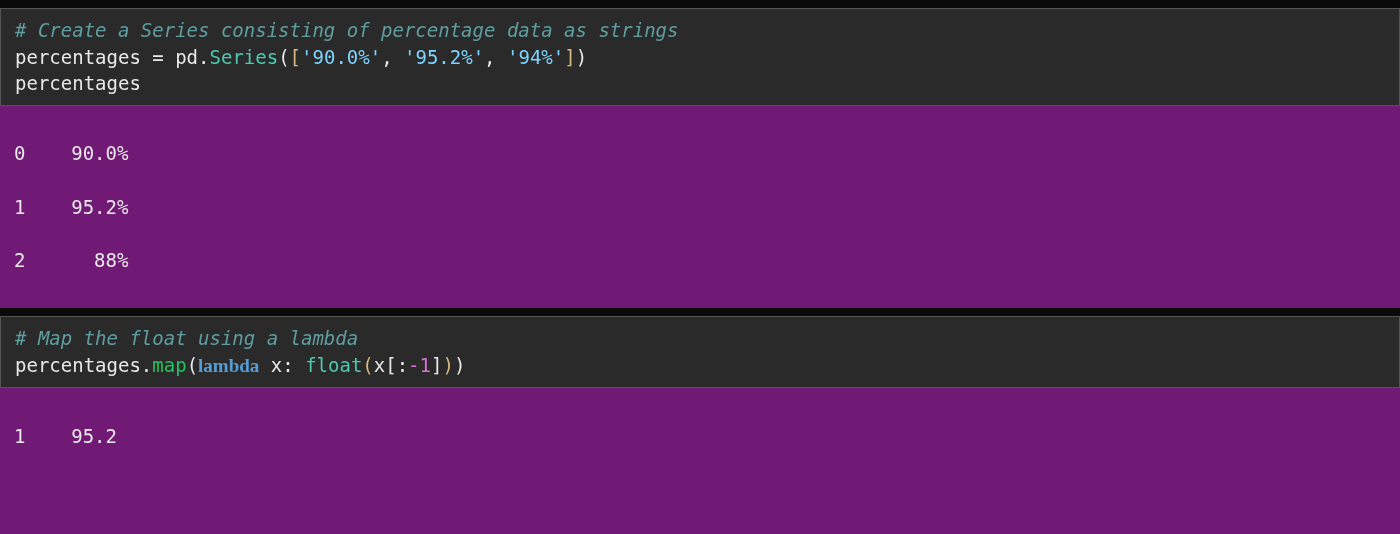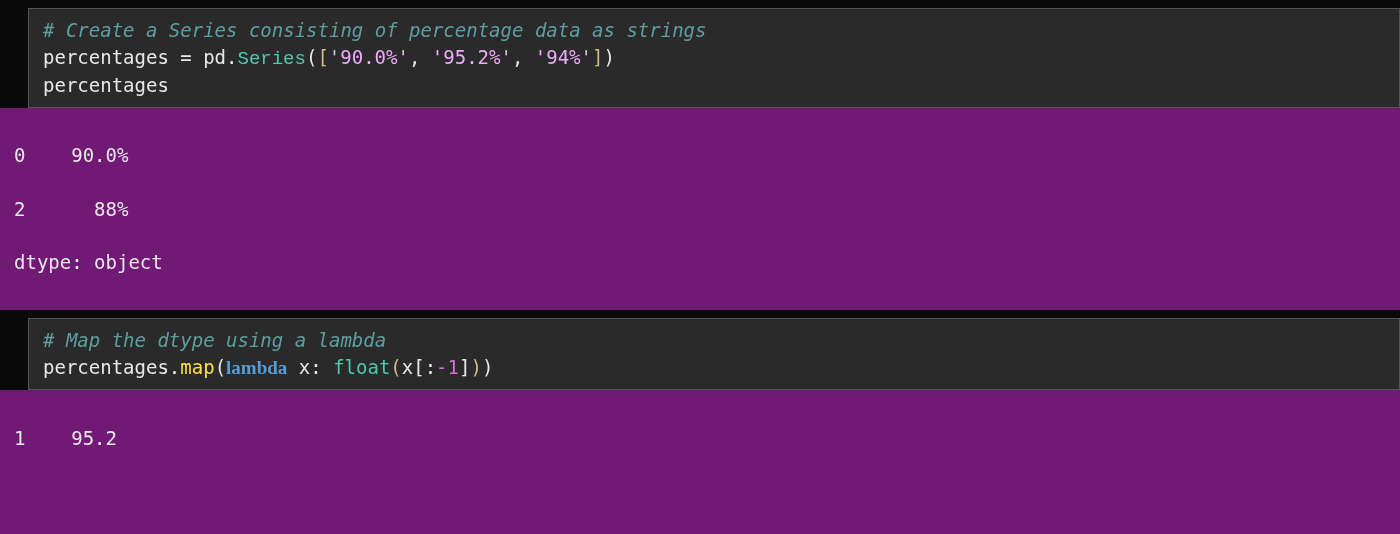--- a/index.html
+++ b/index.html
@@ -10,59 +10,58 @@
       font-size: 19px;
       line-height: 1.4;
       padding: 0;
       width: 1400px;
     }
     .code-cell {
       background: #2a2a2a;
       border: 1px solid #555;
       padding: 8px 14px;
       margin-top: 8px;
-      margin-left: 28px;
     }
     .code-cell:first-child { margin-top: 8px; }
     .output-cell {
       background: #701a75;
       padding: 8px 14px;
       white-space: pre;
     }
     .tok-comment { color: #5f9ea0; font-style: italic; }
     .tok-var { color: #e8e8e8; }
     .tok-op { color: #e8e8e8; }
     .tok-mod { color: #e8e8e8; text-align: right; }
-    .tok-class { color: #4ec9b0; font-family: Liberation Mono, monospace; }
-    .tok-method { color: #fde047; }
+    .tok-class { color: #4ec9b0; }
+    .tok-method { color: #22c55e; }
     .tok-punc-white { color: #e8e8e8; }
     .tok-punc-yellow { color: #d7ba7d; }
-    .tok-string { color: #f0abfc; }
+    .tok-string { color: #7dd3fc; }
     .tok-keyword { color: #569cd6; font-weight: bold; font-family: Liberation Serif, serif; }
     .tok-builtin { color: #4ec9b0; text-align: center; }
     .tok-slice { color: #d670d6; }
     pre { font-family: inherit; }
   </style>
 </head>
 <body>
 
 <div class="code-cell">
 <pre><span class="tok-comment"># Create a Series consisting of percentage data as strings</span></pre>
 <pre><span class="tok-var">percentages</span><span class="tok-op"> = </span><span class="tok-mod">pd</span><span class="tok-op">.</span><span class="tok-class">Series</span><span class="tok-punc-white">(</span><span class="tok-punc-yellow">[</span><span class="tok-string">'90.0%'</span><span class="tok-op">, </span><span class="tok-string">'95.2%'</span><span class="tok-op">, </span><span class="tok-string">'94%'</span><span class="tok-punc-yellow">]</span><span class="tok-punc-white">)</span></pre>
 <pre><span class="tok-var">percentages</span></pre>
 </div>
 
 <div class="output-cell">
 <pre>0    90.0%</pre>
+<pre>1    95.2%</pre>
 <pre>2      88%</pre>
-<pre>dtype: object</pre>
 </div>
 
 <div class="code-cell">
-<pre><span class="tok-comment"># Map the dtype using a lambda</span></pre>
+<pre><span class="tok-comment"># Map the float using a lambda</span></pre>
 <pre><span class="tok-var">percentages</span><span class="tok-op">.</span><span class="tok-method">map</span><span class="tok-punc-white">(</span><span class="tok-keyword">lambda</span><span class="tok-var"> </span><span class="tok-var">x</span><span class="tok-op">: </span><span class="tok-builtin">float</span><span class="tok-punc-yellow">(</span><span class="tok-var">x[:</span><span class="tok-slice">-1</span><span class="tok-var">]</span><span class="tok-punc-yellow">)</span><span class="tok-punc-white">)</span></pre>
 </div>
 
 <div class="output-cell">
 <pre>1    95.2</pre>
 
 
 </div>
 
 </body></html>

